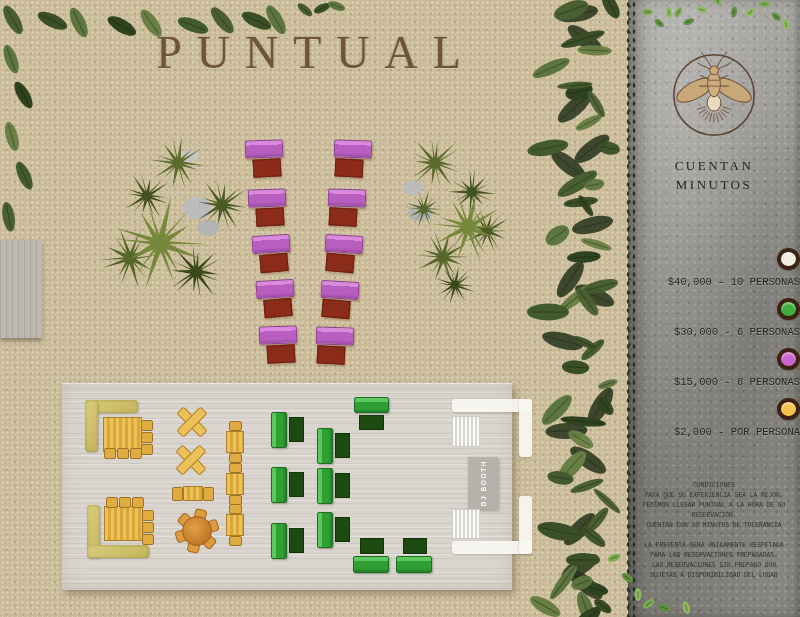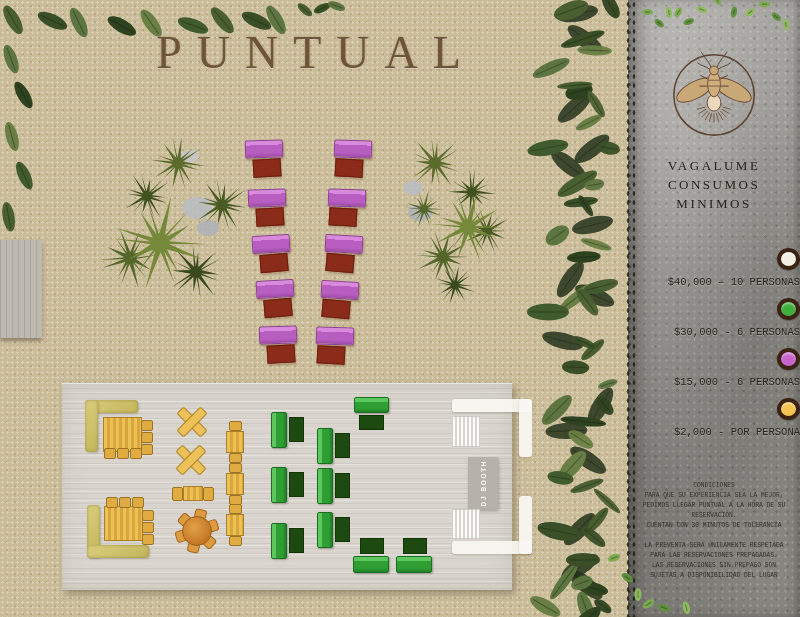--- a/index.html
+++ b/index.html
@@ -244,23 +244,22 @@
           <line x1="50" y1="73" x2="50" y2="82"></line>
         <line x1="47.7" y1="72.7" x2="45.3" y2="81.4"></line>
           <line x1="45.5" y1="71.8" x2="41" y2="79.6"></line>
         <line x1="43.6" y1="70.4" x2="37.3" y2="76.7"></line>
           <line x1="42.2" y1="68.5" x2="34.4" y2="73"></line>
         <line x1="41.3" y1="66.3" x2="32.6" y2="68.7"></line>
       </g>
     </svg>
 
     <div class="heading">
-      <div>VAGALUME</div>
-      <div>CONSUMOS</div>
-      <div>MINIMOS</div>
+      <div>CUENTAN</div>
+      <div>MINUTOS</div>
     </div>
 
     <div class="legend">
       <div class="swatch" style="background: rgb(243, 238, 227);"></div>
       <div class="legend-label">$40,000 – 10 PERSONAS</div>
       <div class="swatch" style="background: rgb(63, 174, 59);"></div>
       <div class="legend-label">$30,000 - 6 PERSONAS</div>
       <div class="swatch" style="background: rgb(199, 101, 203);"></div>
       <div class="legend-label">$15,000 - 6 PERSONAS</div>
       <div class="swatch" style="background: rgb(244, 195, 81);"></div>

